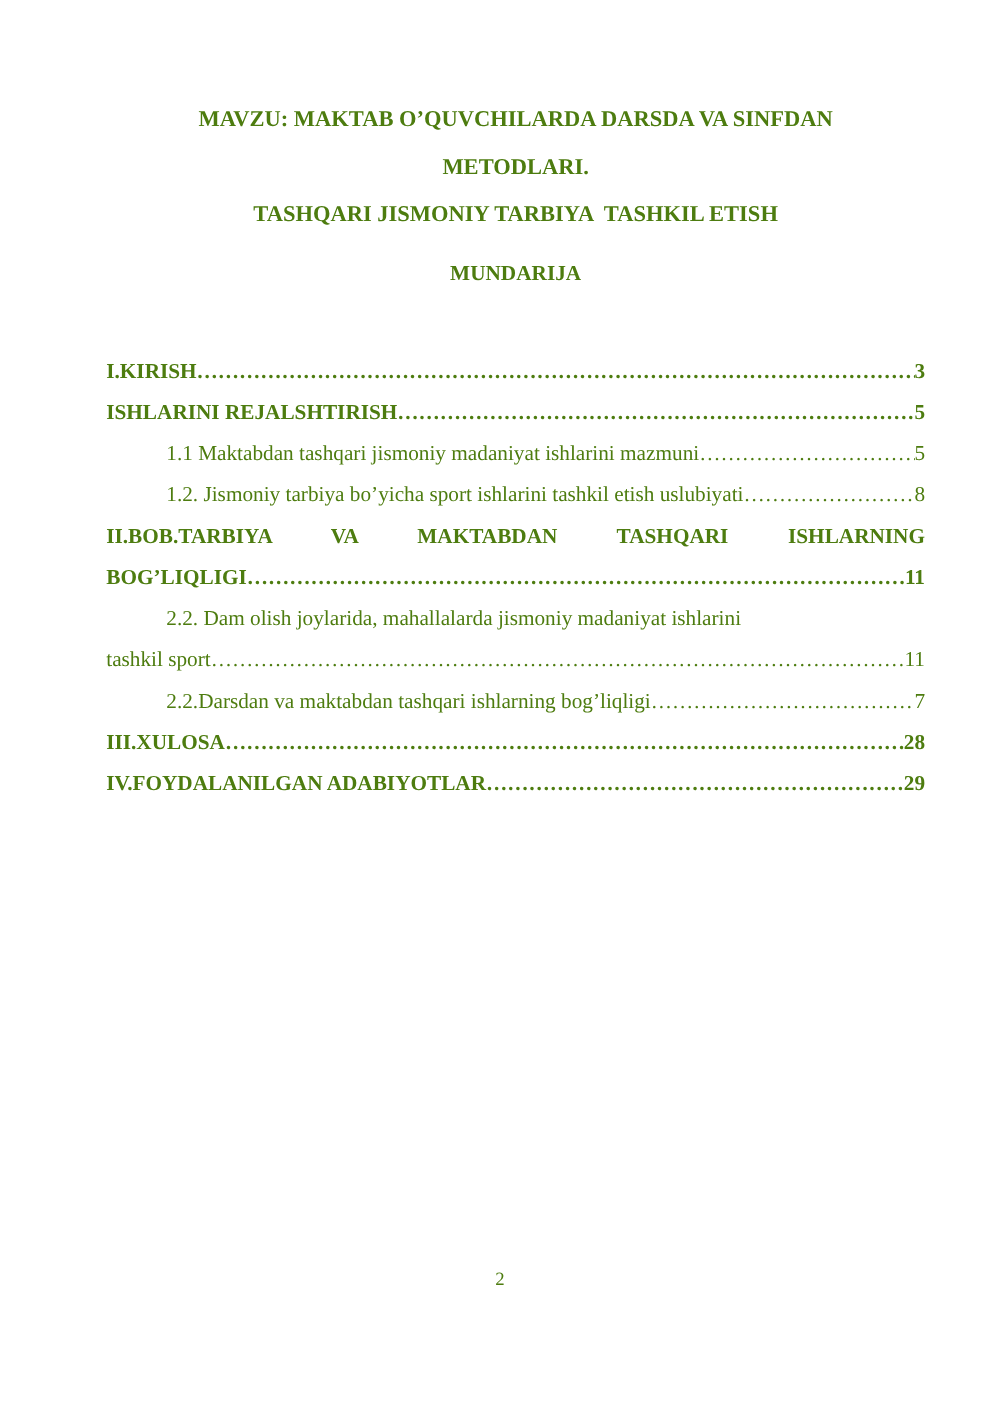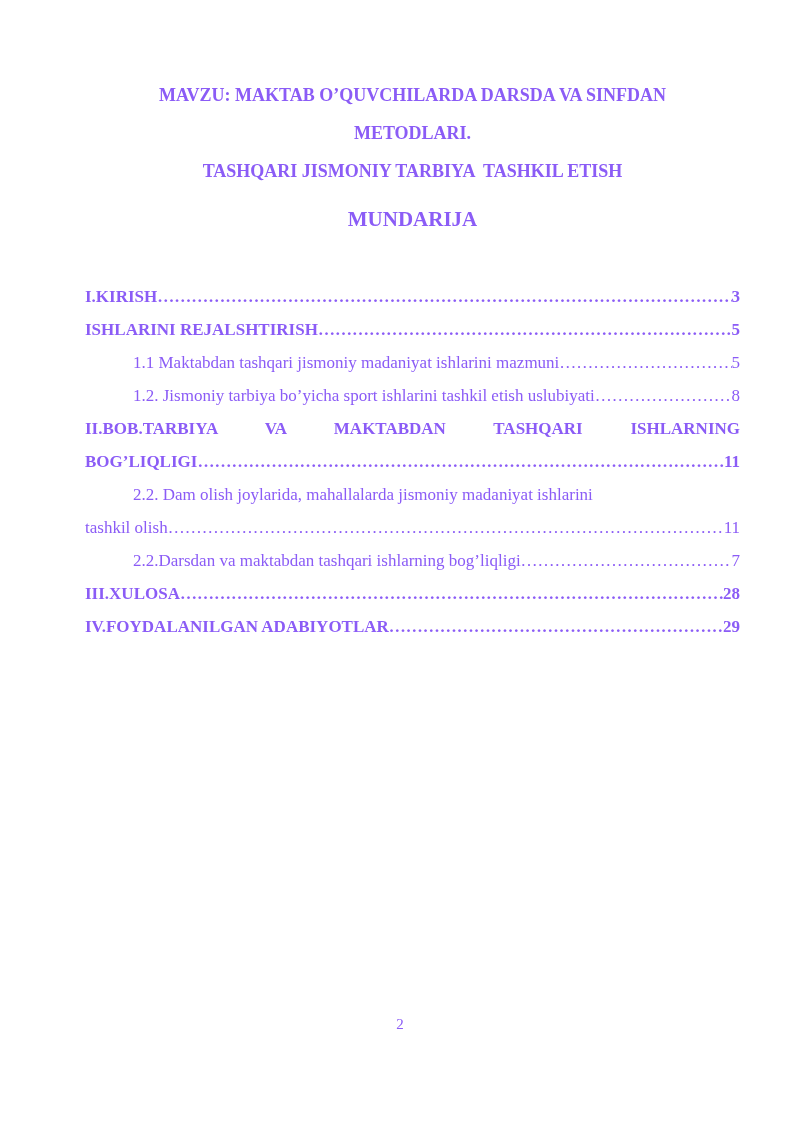--- a/index.html
+++ b/index.html
@@ -9,38 +9,38 @@
   }
   .page {
     position: relative;
     width: 800px;
     height: 1131px;
     margin: 0 auto;
     background: #ffffff;
     box-sizing: border-box;
     padding: 76px 60px 0 85px;
     font-family: "Liberation Serif", "DejaVu Serif", serif;
-    color: #8b5cf6;
+    color: #4d7c0f;
     overflow: hidden;
   }
   .doc-title {
     margin: 0;
     text-align: center;
     font-weight: bold;
     font-size: 18px;
     line-height: 38px;
   }
   .doc-title div {
     white-space: pre-wrap;
   }
   .toc-heading {
     margin: 12px 0 0 0;
     text-align: center;
     font-weight: bold;
-    font-size: 21px;
+    font-size: 17px;
     line-height: 34px;
   }
   .toc {
     margin-top: 44px;
     font-size: 17px;
     line-height: 33px;
     font-family: Liberation Serif, serif;
   }
   .toc-entry.bold {
     font-weight: bold;
@@ -127,21 +127,21 @@
           <span class="toc-label">BOG’LIQLIGI</span>
           <span class="toc-leader">……………………………………………………………………………………………………………………………………………………………………………………………………………………</span>
           <span class="toc-pagenum">11</span>
         </div>
       </div>
       <div class="toc-entry">
         <div class="toc-row indent">
           <span class="toc-label">2.2. Dam olish joylarida, mahallalarda jismoniy madaniyat ishlarini</span>
         </div>
         <div class="toc-row">
-          <span class="toc-label">tashkil olish</span>
+          <span class="toc-label">tashkil sport</span>
           <span class="toc-leader">……………………………………………………………………………………………………………………………………………………………………………………………………………………</span>
           <span class="toc-pagenum">11</span>
         </div>
       </div>
       <div class="toc-entry">
         <div class="toc-row indent">
           <span class="toc-label">2.2.Darsdan va maktabdan tashqari ishlarning bog’liqligi</span>
           <span class="toc-leader">……………………………………………………………………………………………………………………………………………………………………………………………………………………</span>
           <span class="toc-pagenum">7</span>
         </div>

